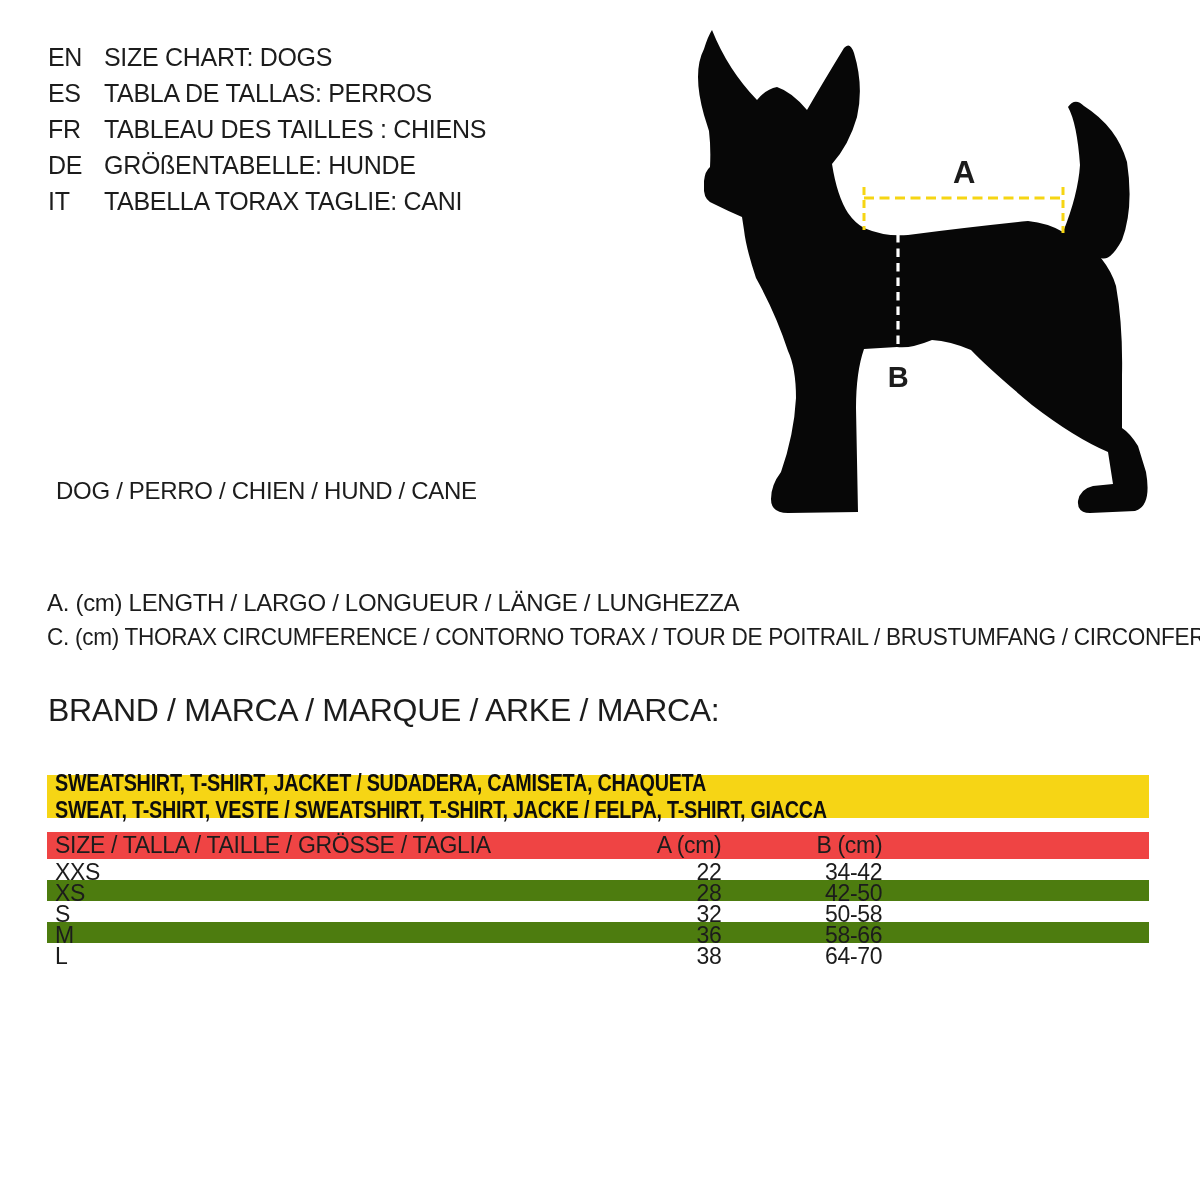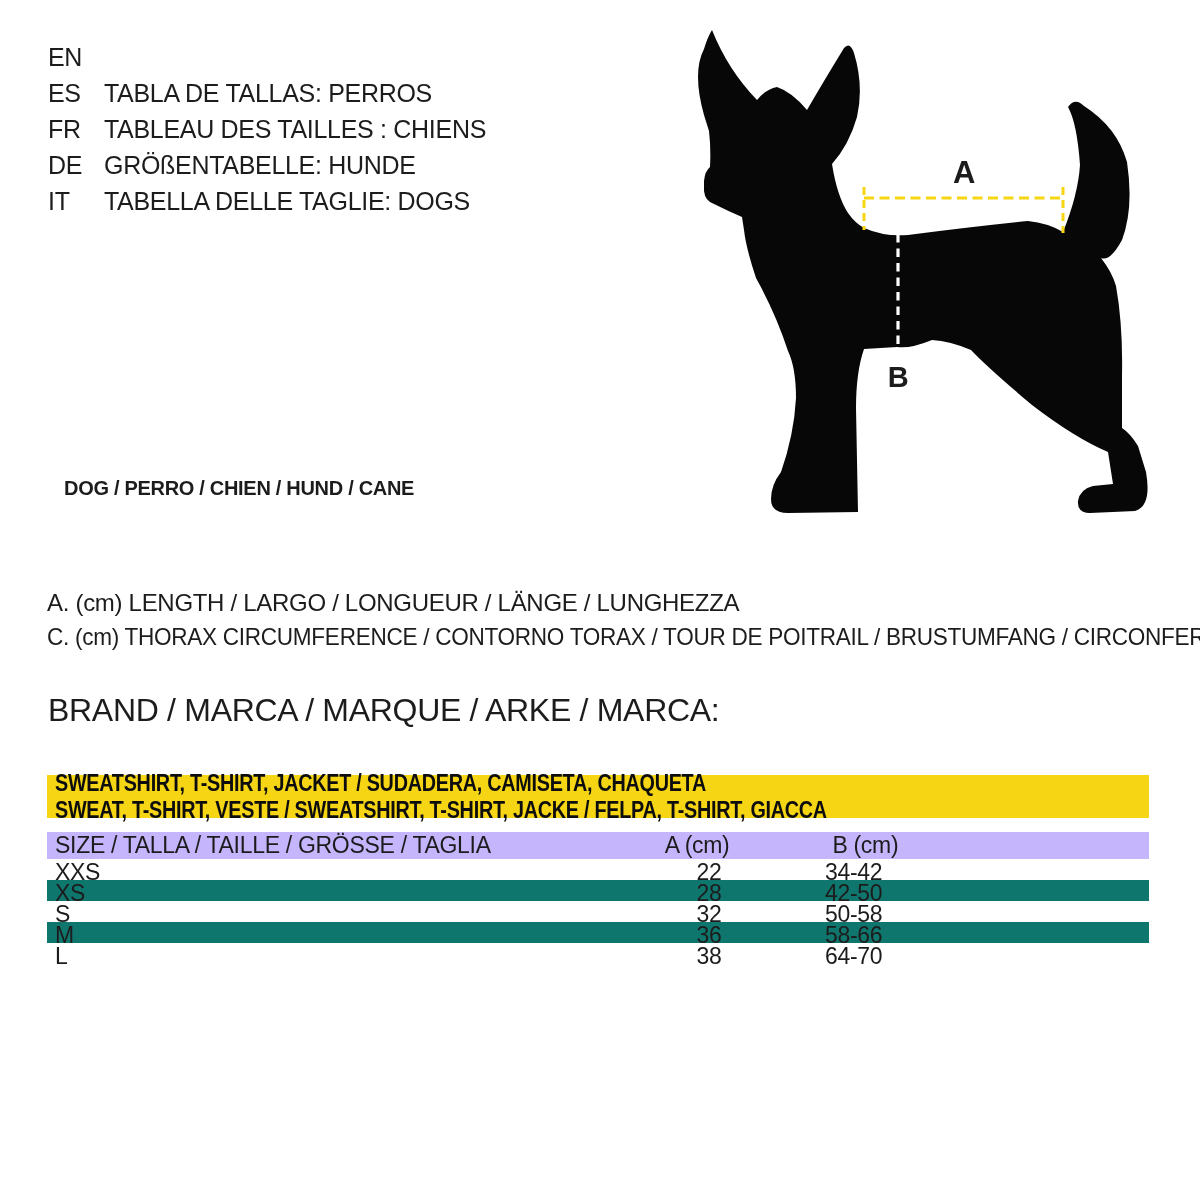--- a/index.html
+++ b/index.html
@@ -9,62 +9,63 @@
   }
   
   .lang-block{position:absolute;left:48px;top:39px;}
   .lang-row{display:flex;height:36px;align-items:center;font-size:25px;font-weight:500;white-space:nowrap;}
   .lang-code{width:56px;flex:0 0 56px;}
   
   .dog-area{position:absolute;left:680px;top:20px;width:500px;height:500px;}
   .dog-area svg{display:block;width:500px;height:500px;}
   .dim-label{font-family:"Liberation Sans",sans-serif;font-weight:bold;fill:#1c1c1c;}
   
-  .animal-label{position:absolute;left:64px;top:477px;font-size:20px;font-weight:700;white-space:nowrap;}
+  .animal-label{position:absolute;left:56px;top:477px;font-size:24px;font-weight:400;white-space:nowrap;}
   .measure-block{position:absolute;left:47px;top:586px;font-size:24px;}
   .measure-line{height:34px;line-height:34px;white-space:nowrap;}
   .measure-line.squeeze{transform:scaleX(0.94);transform-origin:0 50%;}
   .brand-label{position:absolute;left:48px;top:692px;font-size:32px;font-weight:500;white-space:nowrap;}
   
   .banner{position:absolute;left:47px;top:775px;width:1102px;height:43px;
     display:flex;flex-direction:column;justify-content:center;box-sizing:border-box;padding-left:8px;}
   .banner-line{font-size:23px;line-height:27px;font-weight:bold;color:#0d0d0d;
     white-space:nowrap;transform:scaleX(0.86);transform-origin:0 50%;}
   
   .size-table{position:absolute;left:47px;top:832px;width:1102px;}
   .t-row{display:grid;grid-template-columns:41.7% 19.5% 14.6% 24.2%;height:21px;align-items:center;font-size:23px;}
-  .t-row.t-header{height:27px;background:#c4b5fd;gap:8px;}
-  .t-row.alt{background:#0f766e;}
+  .t-row.t-header{height:27px;background:#ef4444;}
+  .t-row.alt{background:#4d7c0f;}
   .c1{padding-left:8px;white-space:nowrap;}
   .c2,.c3{text-align:right;white-space:nowrap;}
 </style>
 </head>
 <body>
 
 <div class="page">
 
   <div class="lang-block">
     <div class="lang-row">
       <span class="lang-code">EN</span>
+      <span class="lang-label">SIZE CHART: DOGS</span>
     </div>
     <div class="lang-row">
       <span class="lang-code">ES</span>
       <span class="lang-label">TABLA DE TALLAS: PERROS</span>
     </div>
     <div class="lang-row">
       <span class="lang-code">FR</span>
       <span class="lang-label">TABLEAU DES TAILLES : CHIENS</span>
     </div>
     <div class="lang-row">
       <span class="lang-code">DE</span>
       <span class="lang-label">GRÖßENTABELLE: HUNDE</span>
     </div>
     <div class="lang-row">
       <span class="lang-code">IT</span>
-      <span class="lang-label">TABELLA DELLE TAGLIE: DOGS</span>
+      <span class="lang-label">TABELLA TORAX TAGLIE: CANI</span>
     </div>
   </div>
 
   <div class="dog-area">
     <svg viewBox="0 0 500 500" xmlns="http://www.w3.org/2000/svg">
       <path fill="#070707" d="
         M32,10
         Q48,50 77,80 Q86,69 97,67 Q112,72 127,90 Q142,64 164,28
         Q170,21 174,33 Q184,66 177,97 Q169,125 152,144
         Q157,176 168,193 Q175,203 184,208

